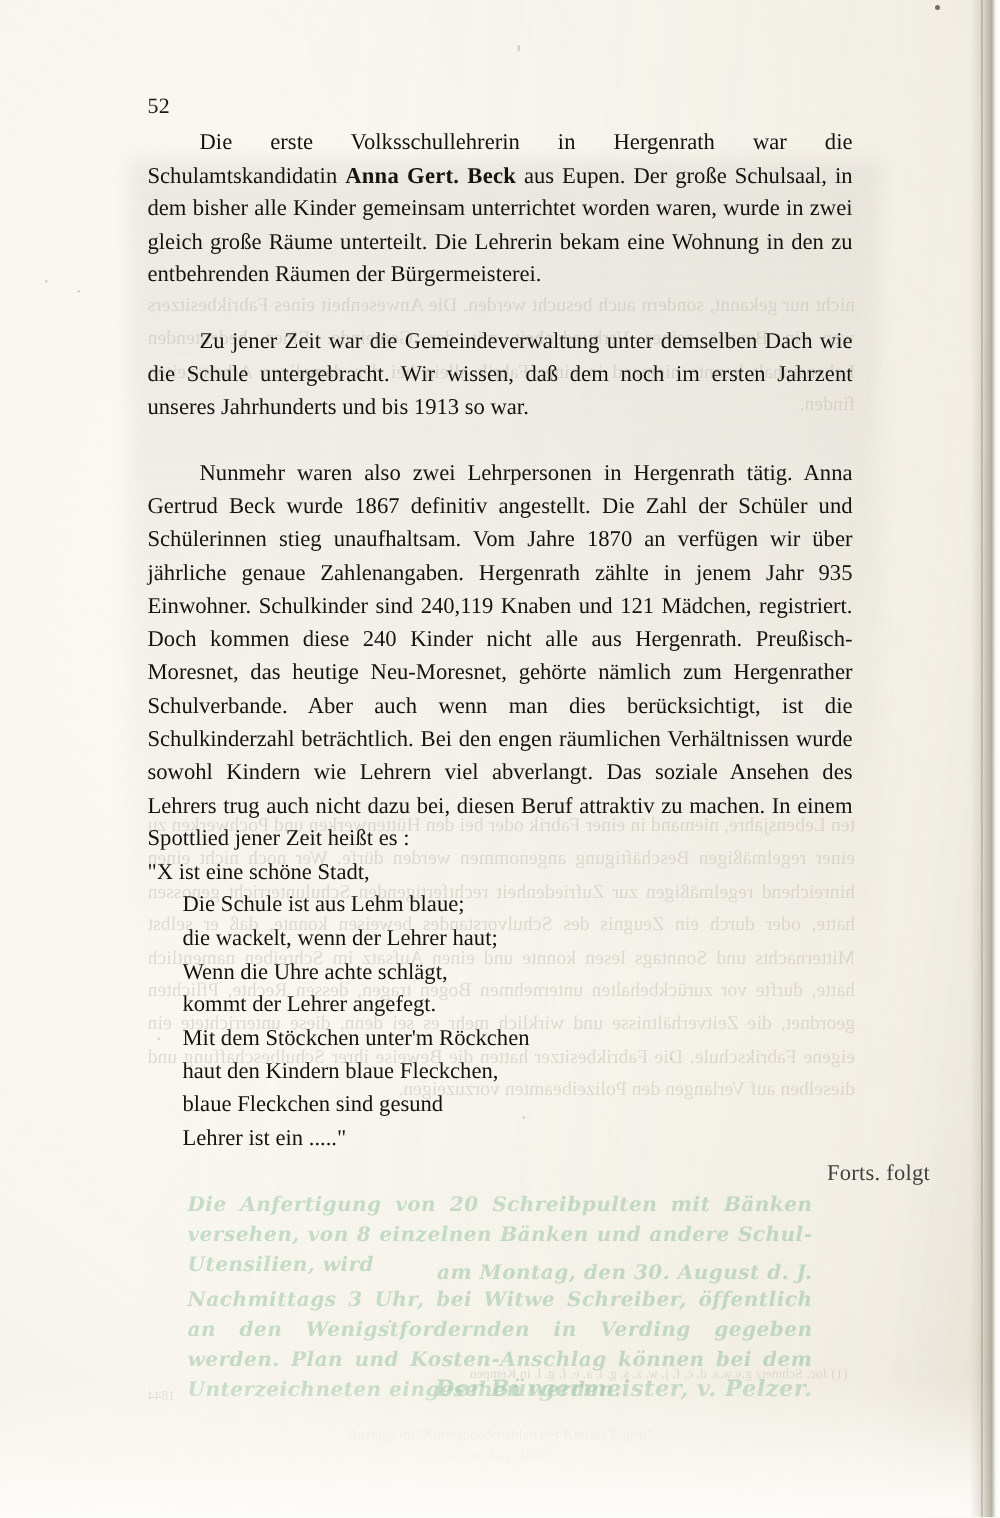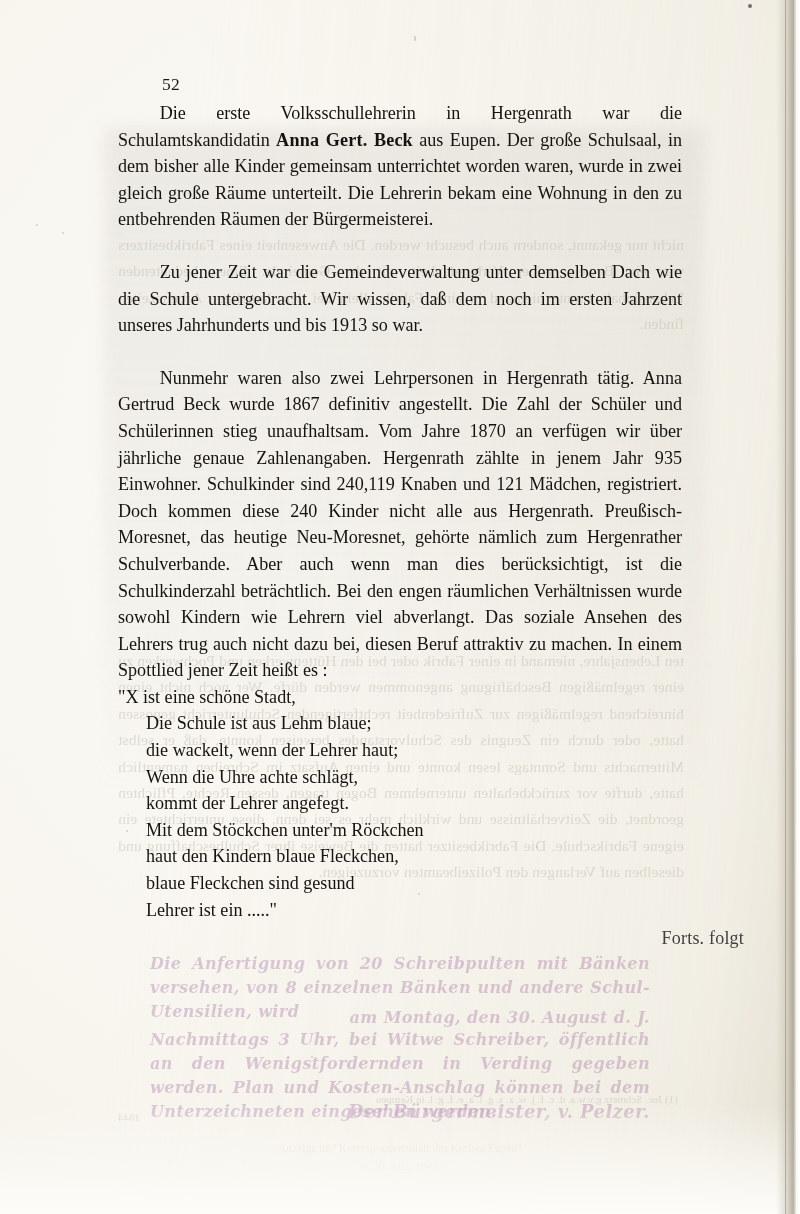--- a/index.html
+++ b/index.html
@@ -80,21 +80,21 @@
   }
   .ghost-fraktur {
     position: absolute;
     left: 150px;
     width: 500px;
     font-family: "DejaVu Serif", serif;
     font-weight: 700;
     font-style: italic;
     font-size: 16px;
     line-height: 24px;
-    color: #701a75;
+    color: #15803d;
     opacity: .55;
     text-align: justify;
     letter-spacing: .4px;
   }
   .ghost-fraktur.center { text-align: right; }
   .ghost-mirror {
     position: absolute;
     font-size: 11px;
     line-height: 15px;
     color: #bcb7ab;
@@ -119,21 +119,20 @@
     width: 800px; height: 1214px;
   }
 
   #folio {
     position: absolute;
     left: 118px;
     top: 74px;
     font-size: 17.5px;
     color: #1c1a18;
     letter-spacing: .3px;
-    margin-left: 44px;
   }
 
   #textblock {
     position: absolute;
     left: 118px;
     top: 100px;
     width: 564px;
     color: #15130f;
     font-size: 18.1px;
     line-height: 26.6px;

